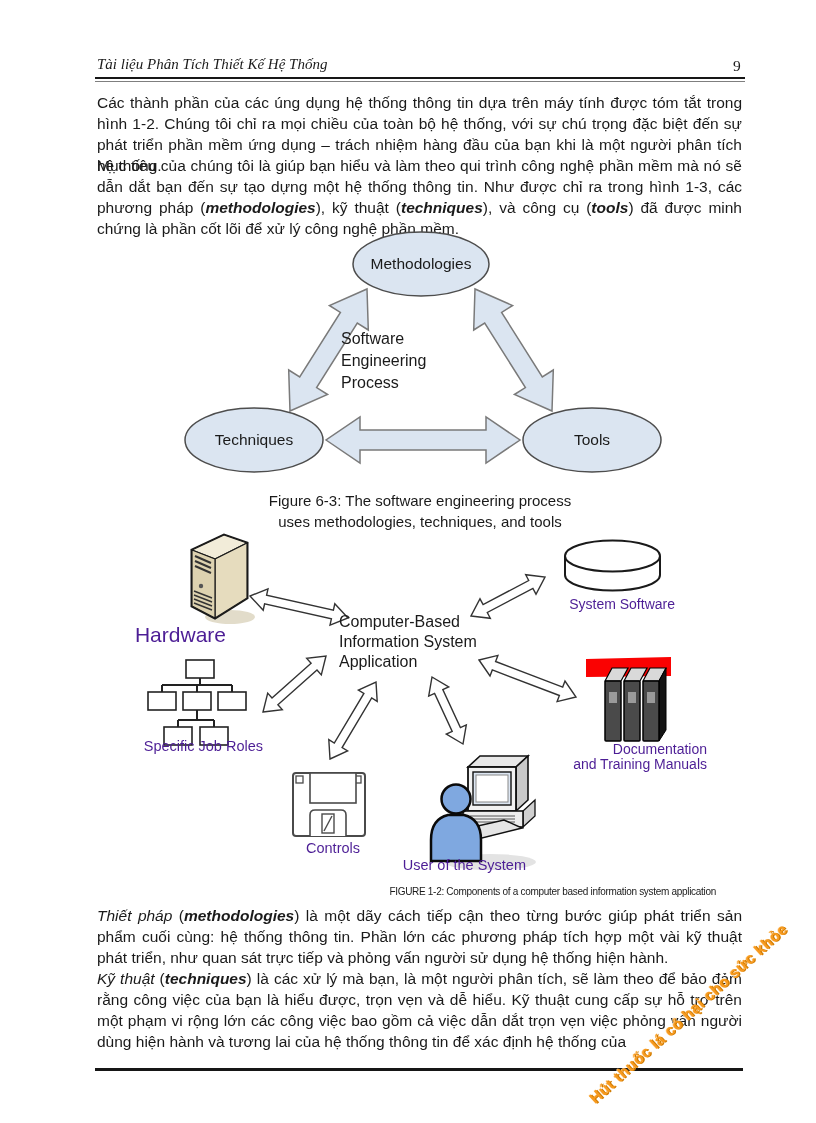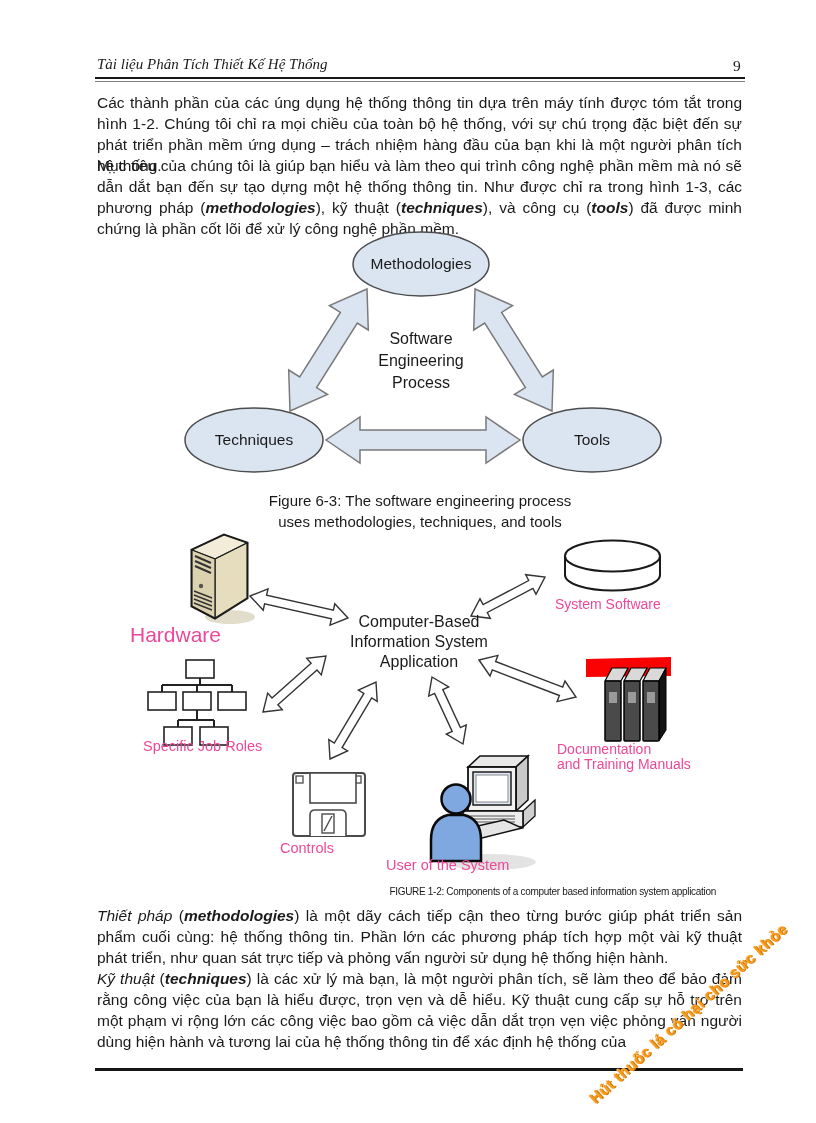--- a/index.html
+++ b/index.html
@@ -7,23 +7,23 @@
        font-family:"Liberation Sans",sans-serif;color:#1a1a1a;overflow:hidden}
   .header-title{position:absolute;left:97px;top:56px;font-family:"Liberation Serif",serif;
        font-style:italic;font-size:15px;white-space:nowrap}
   .header-num{position:absolute;left:733px;top:57px;font-family:"Liberation Serif",serif;font-size:15.5px}
   .rule{position:absolute;background:#161616}
   .para{position:absolute;left:97px;width:645px;margin:0;font-size:15.5px;line-height:21px;
        text-align:justify}
   .seg-i{font-style:italic}
   .seg-bi{font-style:italic;font-weight:700}
   .fig{position:absolute}
-  .fig-label{position:absolute;text-align:left;font-size:14.5px;line-height:16px;color:#ec4899}
+  .fig-label{position:absolute;text-align:right;font-size:14.5px;line-height:16px;color:#4c1d95}
   .node-label{position:absolute;text-align:center;font-size:15.5px;line-height:21px}
-  .center-text{position:absolute;text-align:center;font-size:16px;line-height:21px}
+  .center-text{position:absolute;font-size:16px;line-height:21px}
   .caption{position:absolute;text-align:center;font-size:15px;line-height:21px}
   .caption-narrow{position:absolute;text-align:right;font-size:10px;letter-spacing:-0.3px}
   .node-ellipse{fill:var(--ellipse-fill,#dbe5f1);stroke:#4d4d4d;stroke-width:1.5}
   .big-arrow{fill:var(--arrow-fill,#dbe5f1);stroke:#7a7a7a;stroke-width:1.5}
   .thin-arrow{fill:#ffffff;stroke:#333;stroke-width:1.4}
   .watermark{position:absolute;left:586px;top:1094px;transform-origin:0 0;transform:rotate(-42deg);
        font-size:15.5px;font-weight:700;letter-spacing:.5px;white-space:nowrap;
        color:var(--wm,#f79a1f);text-shadow:1px 1px 0 #d07b00,-0.5px -0.5px 0 #ffd9a3}
 </style>
 </head>

